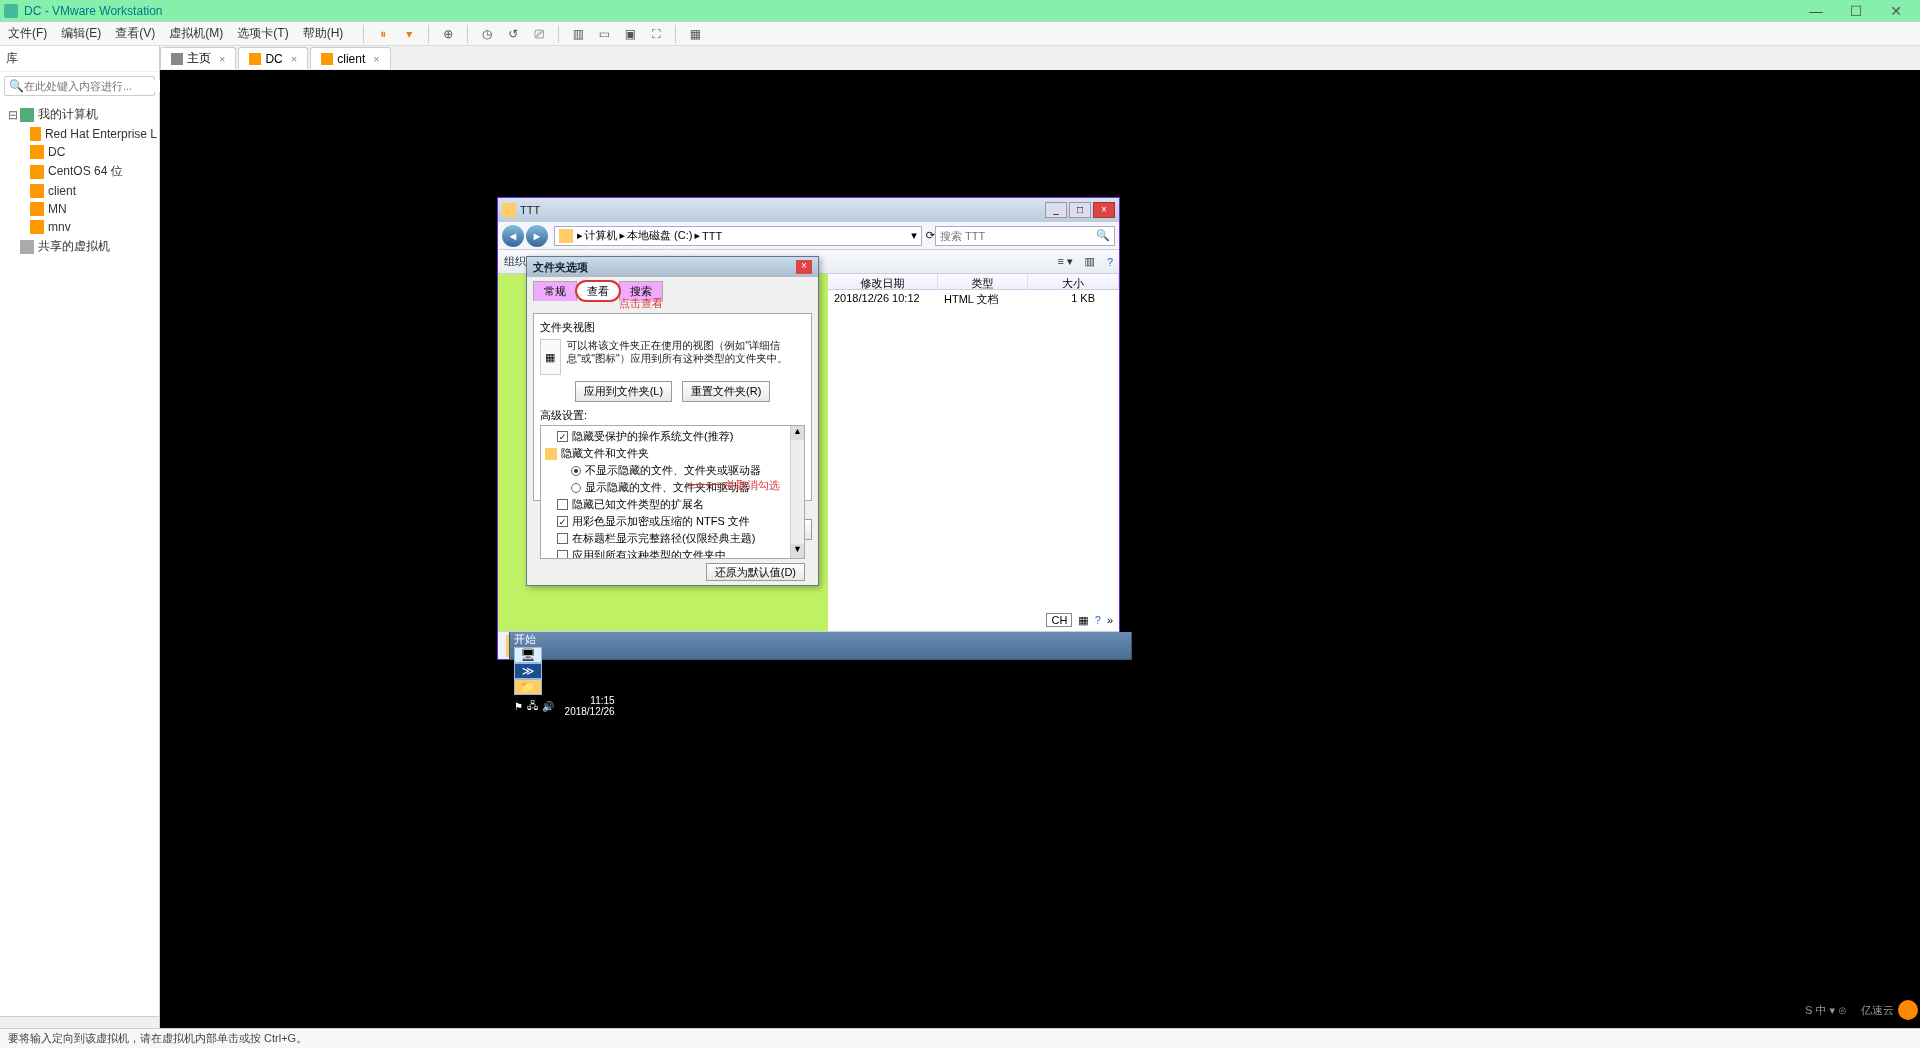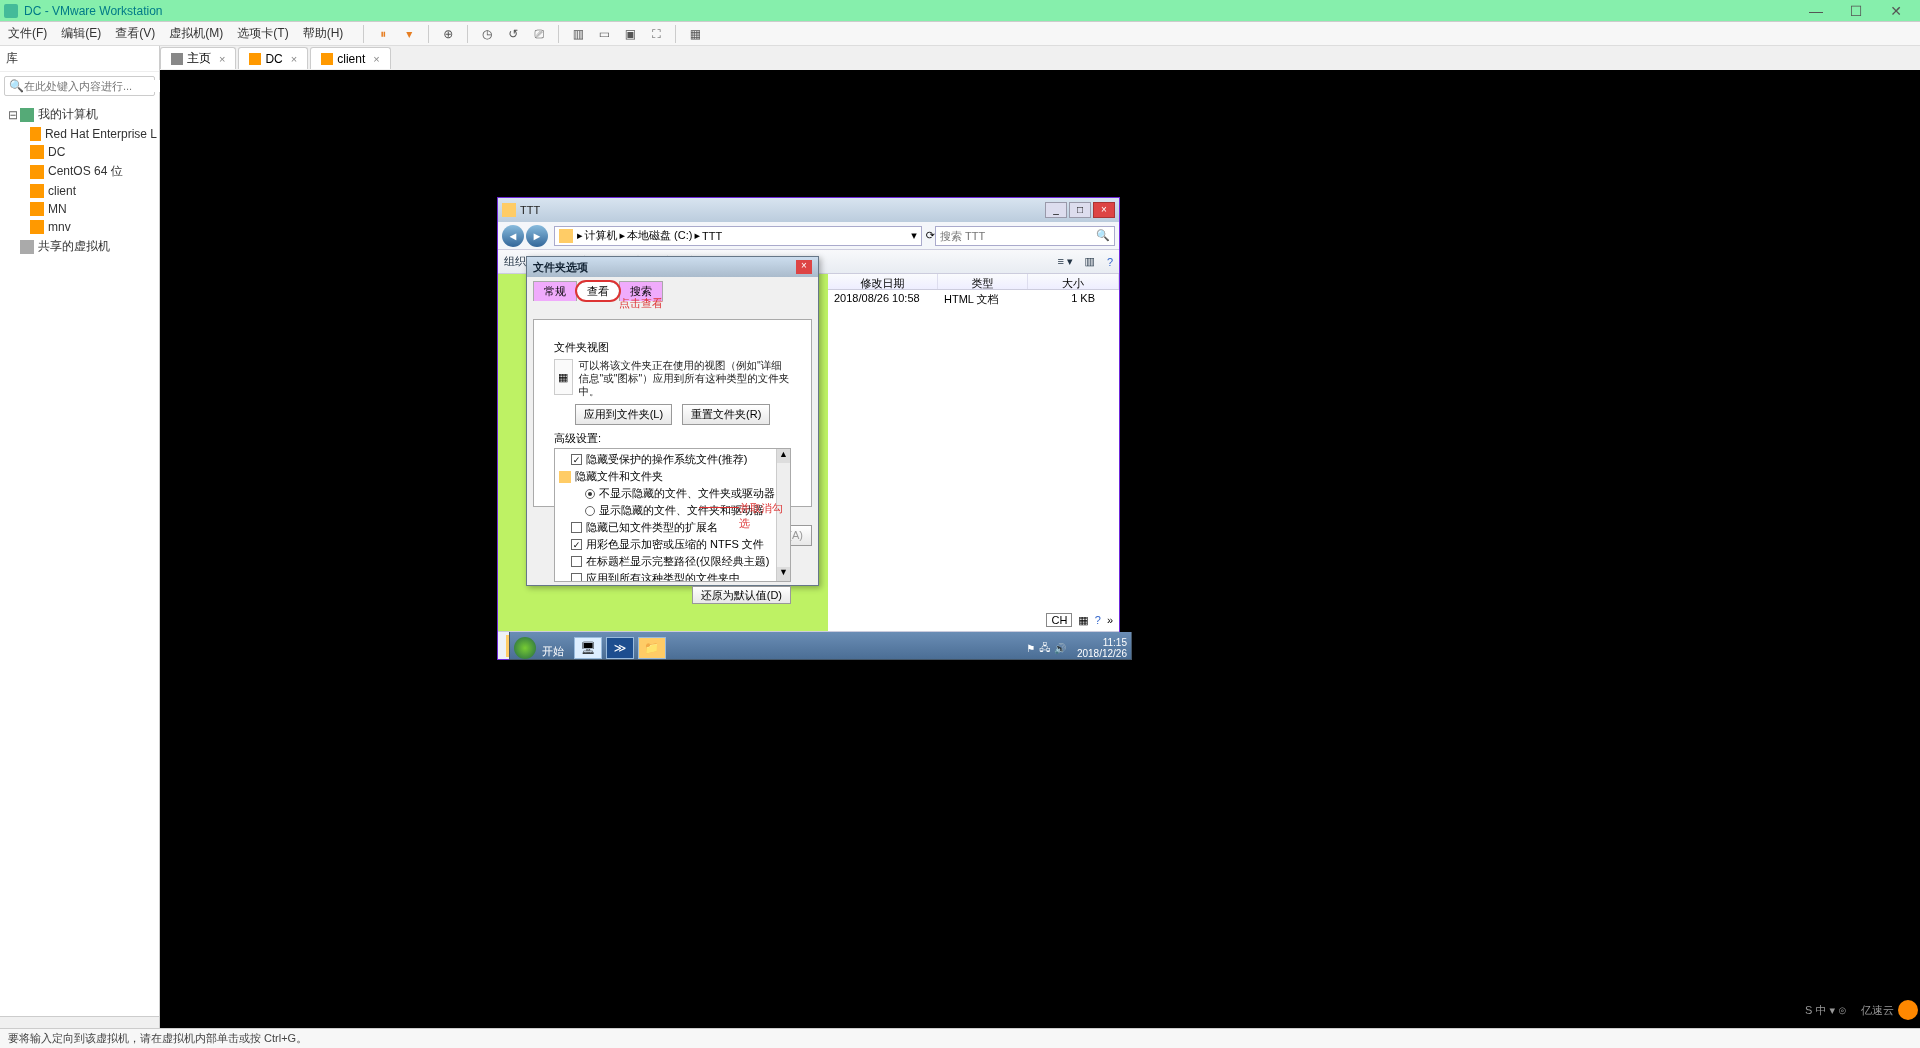--- a/index.html
+++ b/index.html
@@ -67,39 +67,39 @@
 .win7-cols { height:16px; background:linear-gradient(#fafbfd,#eef); border-bottom:1px solid #ccd; display:flex;text-align:center; }
 .win7-cols > div { border-right:1px solid #dde; padding:2px 6px; }
 .win7-list { flex:1; background:#fff; }
 .win7-list .row { display:flex; padding:2px 0; }
 .win7-list .row > div { padding:0 6px; }
 .win7-status { height:28px; background:#eef2f7; border-top:1px solid #ccd; display:flex; align-items:center; padding:0 8px; gap:16px; }
 .win7-status .fld { width:22px; height:22px; background:#fc6; }
 .win7-status .ann { color:#d33; }
 
 
-.win7-taskbar { position:absolute; left:509px; top:632px; width:623px; height:28px; background:linear-gradient(#6a8db5,#4b6e95); display:flex; align-items:flex-end; padding:0 4px; border:1px solid #456; border-top:none; }
+.win7-taskbar { position:absolute; left:509px; top:632px; width:623px; height:28px; background:linear-gradient(#6a8db5,#4b6e95); display:flex; align-items:flex-start; padding:0 4px; border:1px solid #456; border-top:none;flex-direction:column; }
 .win7-taskbar .start { width:22px; height:22px; border-radius:50%; background:radial-gradient(#7c3,#264); margin-right:6px; cursor:pointer; }
 .win7-taskbar .tlabel { color:#fff; margin-right:10px; font-size:11px; }
 .win7-taskbar .ticon { width:28px; height:22px; margin-right:4px; background:#def; border:1px solid #9bd; cursor:pointer; display:flex; align-items:center; justify-content:center; }
 .win7-taskbar .spacer { flex:1; }
 .win7-taskbar .tray { display:flex; align-items:center; color:#fff; font-size:10px; gap:4px; }
 .win7-taskbar .clock { text-align:right; line-height:11px; margin-left:6px; }
 
 
 .dlg { position:absolute; left:526px; top:256px; width:293px; height:330px; background:#f0f0f0; border:1px solid #678; box-shadow:2px 2px 6px rgba(0,0,0,.3); font-size:11px; }
 .dlg-title { height:20px; background:linear-gradient(#cde,#abc); display:flex; align-items:center; padding:0 6px; color:#fff; }
 .dlg-title .t { flex:1; color:#123; font-weight:bold;font-family:Liberation Serif, serif; }
 .dlg-title .x { width:16px; height:14px; background:#d44; color:#fff; text-align:center; line-height:12px; cursor:pointer; font-size:10px; }
 .dlg-tabs { display:flex; padding:4px 6px 0 6px; }
 .dlg-tab { padding:2px 10px; border:1px solid #aaa; background:#f0abfc; margin-right:-1px; cursor:pointer; border-bottom:none; }
 .dlg-tab.active { background:#fff; position:relative; z-index:2; }
 .dlg-tab.active.ring { outline:2px solid #d33; outline-offset:-1px; border-radius:10px; }
 .dlg-ann1 { position:absolute; left:92px; top:39px; color:#d33; font-size:11px; }
-.dlg-body { border:1px solid #aaa; margin:18px 6px 6px 6px; background:#fff; padding:20px; height:188px; position:relative; }
+.dlg-body { border:1px solid #aaa; margin:12px 6px 6px 6px; background:#fff; padding:6px; height:188px; position:relative; }
 .fgroup .leg { font-size:11px; margin-bottom:4px; }
 .fdesc { display:flex; gap:6px; align-items:flex-start; }
 .fdesc .ficon { width:36px; height:36px; border:1px solid #ccc; background:#fafafa; display:flex; align-items:center; justify-content:center; }
 .fdesc .ftxt { font-size:10.5px; line-height:13px; color:#222; }
 .fbtns { display:flex; gap:10px; justify-content:center; margin:6px 0; }
 .fbtn { padding:2px 8px; border:1px solid #999; background:linear-gradient(#fff,#e8e8e8); cursor:pointer; font-size:11px; }
 .adv-label { margin-top:6px; font-size:11px; }
 .adv-box { border:1px solid #aaa; background:#fff; height:134px; overflow:hidden; margin-top:2px; position:relative; }
 .adv-box .sb { position:absolute; right:0; top:0; width:14px; height:100%; background:#eee; border-left:1px solid #ccc; }
 .adv-box .sb .up,.adv-box .sb .dn { height:14px; background:#ddd; text-align:center; font-size:9px; cursor:pointer; }
@@ -274,21 +274,21 @@
   <div style="display:flex; height:calc(100% - 24px - 28px - 24px - 28px);">
     <div style="width:330px;"></div>
     <div style="flex:1; display:flex; flex-direction:column;">
       <div class="win7-cols">
         <div style="width:110px">修改日期</div>
         <div style="width:90px">类型</div>
         <div style="flex:1">大小</div>
       </div>
       <div class="win7-list">
         <div class="row">
-          <div style="width:110px">2018/08/26 10:58</div>
+          <div style="width:110px">2018/12/26 10:12</div>
           <div style="width:90px">HTML 文档</div>
           <div style="flex:1; text-align:right; padding-right:24px">1 KB</div>
         </div>
       </div>
     </div>
   </div>
   <div class="win7-status">
     <span class="fld"></span>
     <span>1 个对象</span>
     <span class="ann">点击确定就可以了</span>

